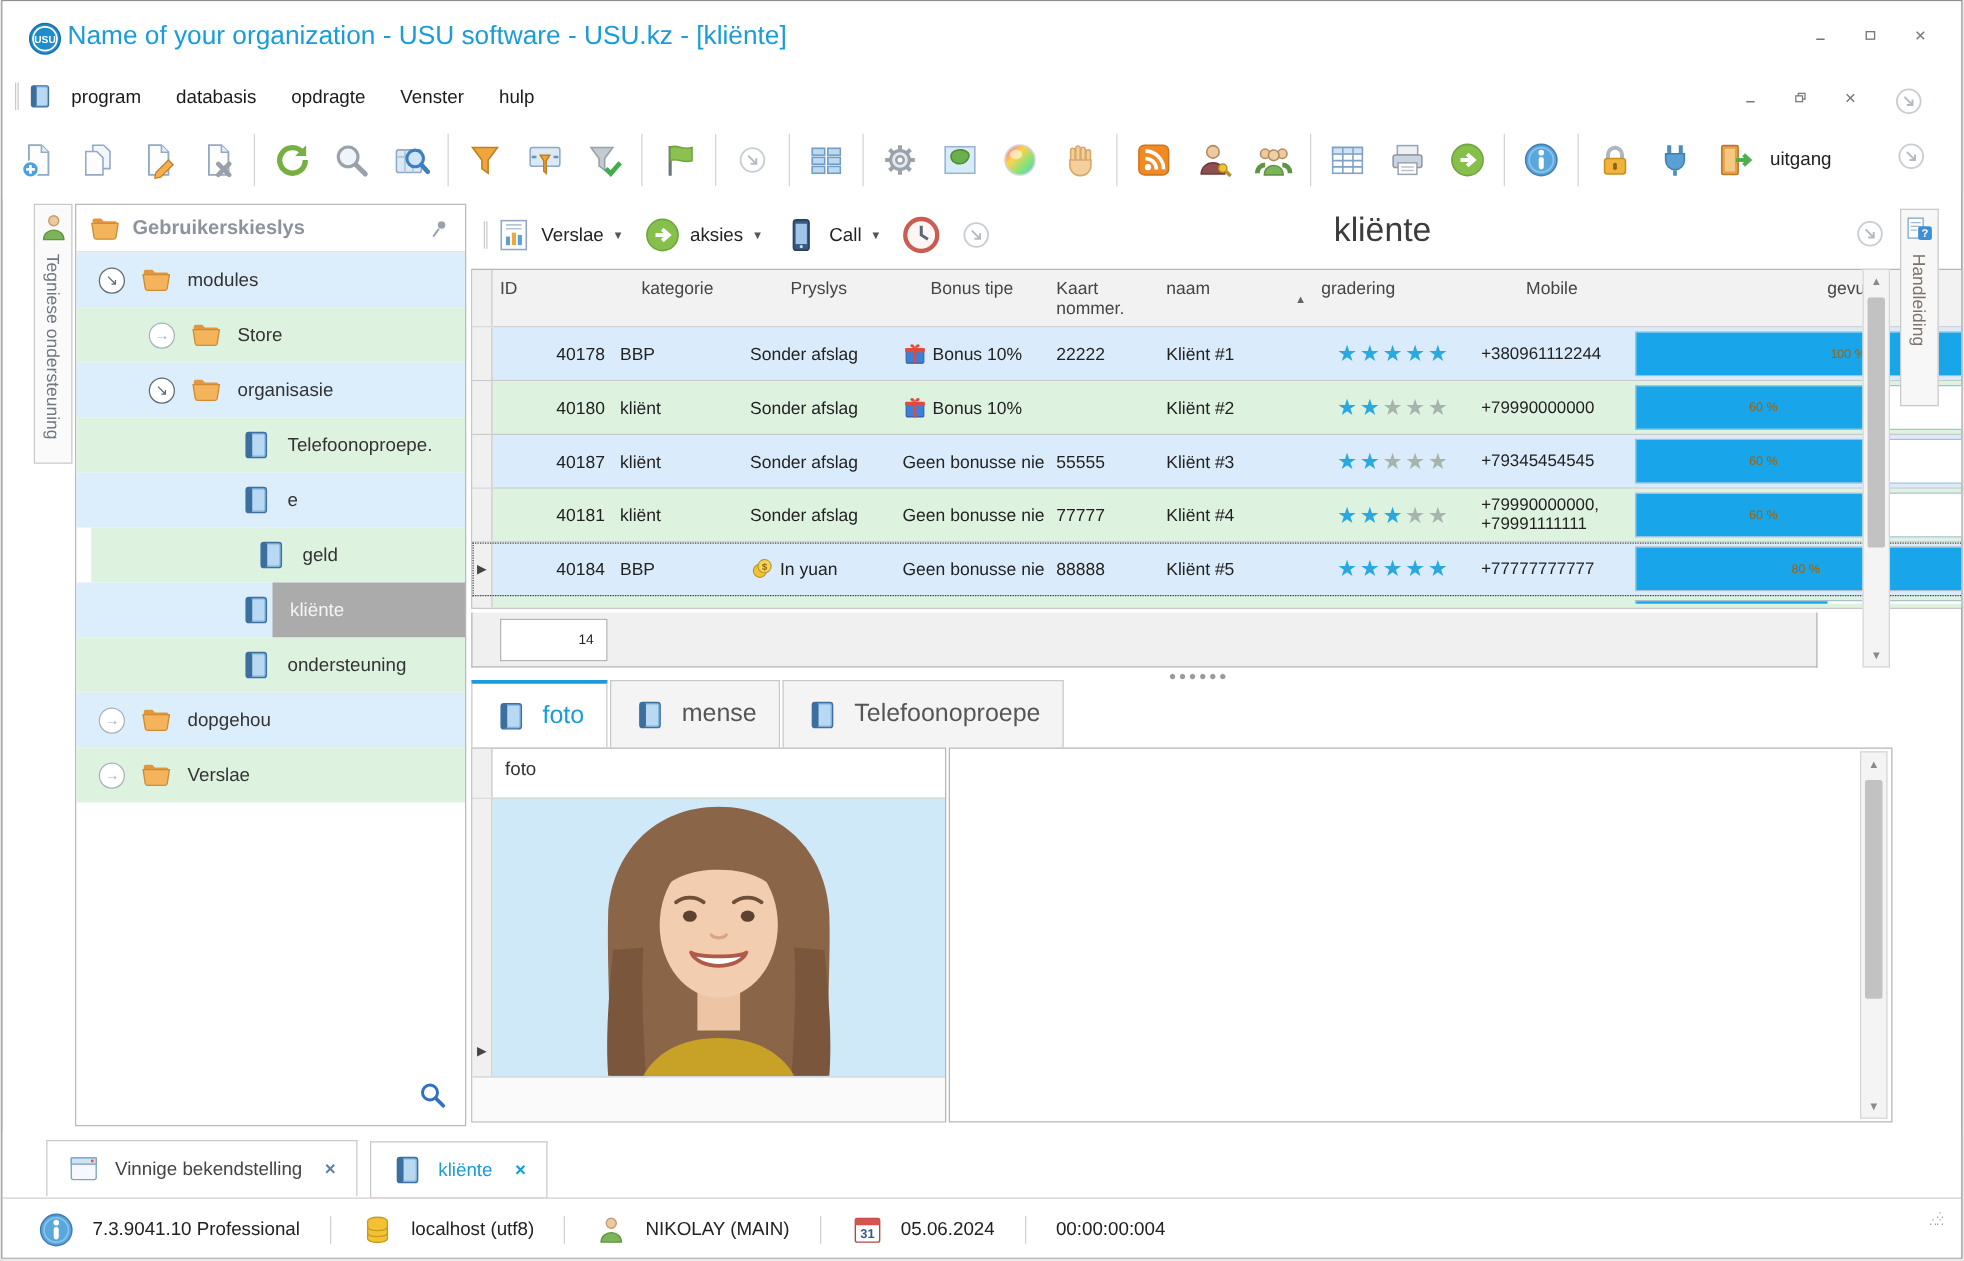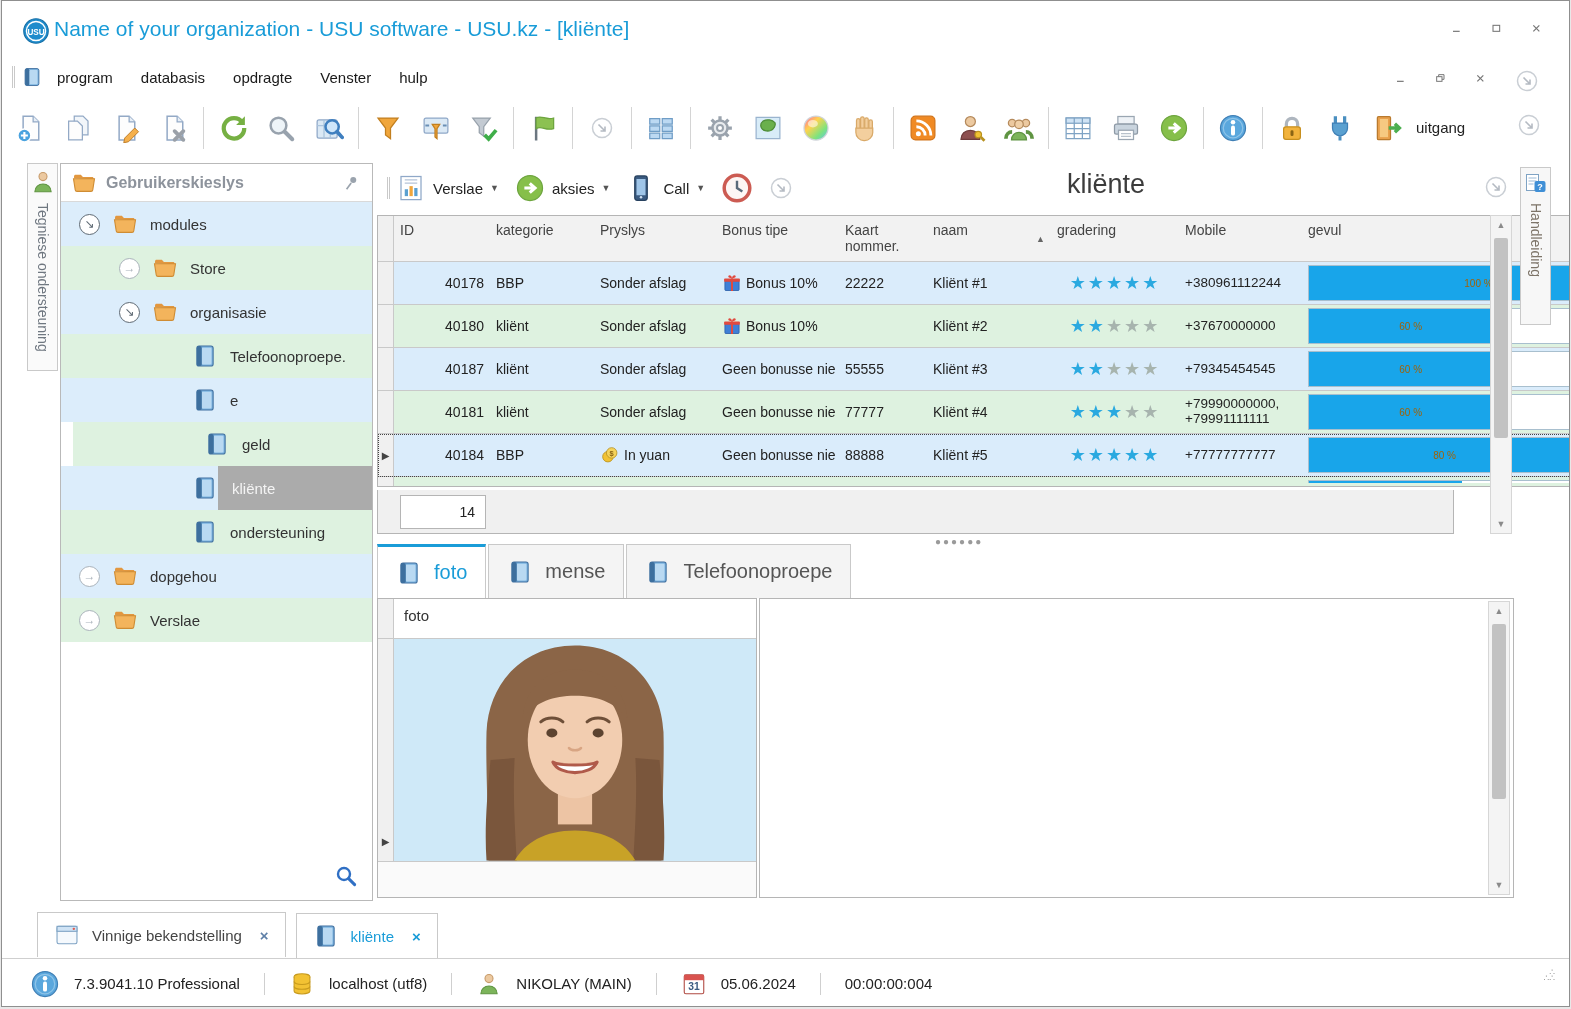--- a/index.html
+++ b/index.html
@@ -56,21 +56,21 @@
   #subtool{position:absolute;left:0;top:0;right:0;height:50px;display:flex;align-items:center;background:#fff;}
   .st-btn{display:flex;align-items:center;gap:7px;font-size:15px;color:#222;margin-right:16px;}
   .st-caret{font-size:9px;color:#555;}
   #main-title{position:absolute;left:690px;top:6px;font-size:27px;color:#3c3c3c;}
   #st-more{position:absolute;right:6px;top:12px;}
 
   
   #grid{position:absolute;left:0;top:52px;width:1277px;border:1px solid #b5b5b5;font-size:14px;}
   .g-row{display:flex;border-bottom:1px solid #c9c9c9;}
   .g-cell{padding:4px 6px;overflow:hidden;white-space:nowrap;display:flex;align-items:center;gap:4px;}
-  .g-head .g-cell{font-size:14px;color:#444;white-space:normal;line-height:1.15;align-items:flex-start;padding-top:6px;}
+  .g-head .g-cell{font-size:14px;color:#444;white-space:normal;line-height:1.15;align-items:flex-start;padding-top:6px;justify-content:center;}
   .g-head{height:46px;background:#f2f2f2;}
   .g-data{height:43px;}
   .g-data.c-blue{background:#daecfb;}
   .g-data.c-green{background:#def2e0;}
   .g-data.partial{height:9px;border-bottom:none;overflow:hidden;}
   .mk{width:16px;flex:none;background:#f0f0f0;border-right:1px solid #c9c9c9;display:flex;align-items:center;justify-content:center;padding:0;}
   .mk span{color:#444;font-size:10px;}
   .w-id{width:96px;flex:none;justify-content:flex-end;}
   .w-kat{width:104px;flex:none;}
   .w-prys{width:122px;flex:none;}
@@ -88,21 +88,21 @@
   .star-off{color:#a7b4ae;}
   .bar{position:relative;width:100%;height:100%;background:#fff;border:1px solid #a8bfce;}
   .bar-fill{position:absolute;left:0;top:0;bottom:0;background:#18a5ea;}
   .bar-label{position:absolute;top:0;bottom:0;left:0;display:flex;align-items:center;justify-content:center;
              color:#a16207;font-size:10px;}
   .g-data.selected{outline:1px dotted #444;outline-offset:-1px;}
 
   #grid-footer{position:absolute;left:0;top:327px;width:1077px;height:44px;background:#f0f0f0;
                border:1px solid #b5b5b5;border-top:none;display:flex;align-items:center;padding-left:22px;}
   #count-box{width:86px;height:34px;background:#fff;border:1px solid #b5b5b5;display:flex;align-items:center;
-             justify-content:flex-end;padding-right:10px;font-size:14px;color:#222;text-align:right;}
+             justify-content:flex-end;padding-right:10px;font-size:11px;color:#222;text-align:right;}
   #splitter-dots{position:absolute;left:558px;top:373px;color:#9a9a9a;font-size:10px;letter-spacing:2px;}
 
   
   .vscroll{position:absolute;width:22px;background:#f4f4f4;border:1px solid #d6d6d6;}
   .vs-arrow{height:18px;display:flex;align-items:center;justify-content:center;font-size:9px;color:#8a8a8a;}
   .vs-thumb{position:absolute;left:3px;right:3px;background:#c2c2c2;border-radius:2px;}
   #grid-scroll{left:1113px;top:52px;height:319px;}
   #panel-scroll{right:3px;top:2px;bottom:2px;}
 
   
@@ -787,21 +787,21 @@
                 <path d="M12 6.5C9 6.5 6.8 5 7.8 3.4s4.2 0 4.2 3.1c0-3.1 3.2-4.7 4.2-3.1S15 6.5 12 6.5z" fill="#e04a3f"></path>
               </svg>
             </span>
             <span>Bonus 10%</span>
           </div>
           <div class="g-cell w-kaart"></div>
           <div class="g-cell w-naam">Kliënt #2</div>
           <div class="g-cell w-grad">
             <span class="stars"><span class="star-on">★★</span><span class="star-off">★★★</span></span>
           </div>
-          <div class="g-cell w-mob">+37670000000</div>
+          <div class="g-cell w-mob">+79990000000</div>
           <div class="g-cell w-gevul">
             <div class="bar">
               <div class="bar-fill" style="width: 60%;"></div>
               <div class="bar-label" style="width: 60%;">60 %</div>
             </div>
           </div>
         </div>
         <div class="g-row g-data c-blue">
           <div class="g-cell mk"></div>
           <div class="g-cell w-id">40187</div>

